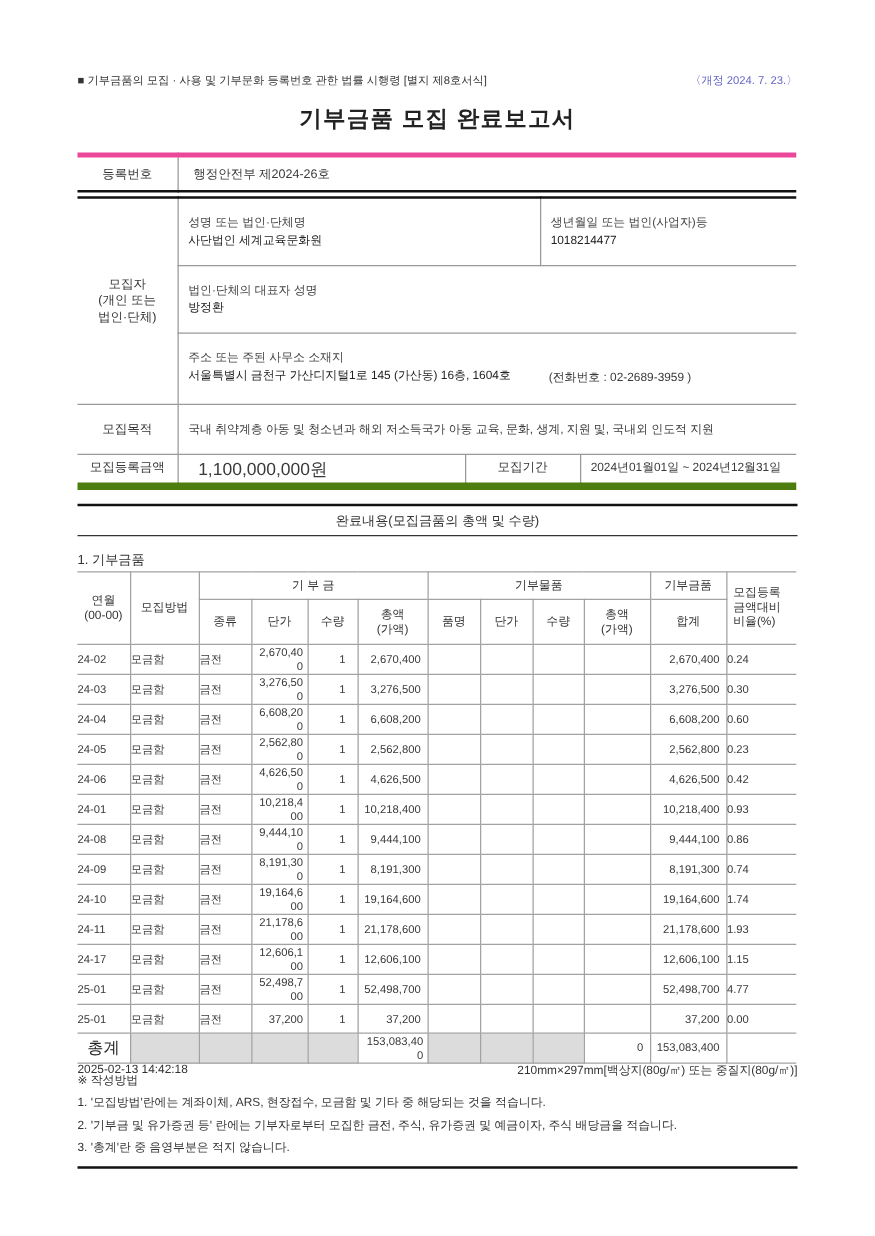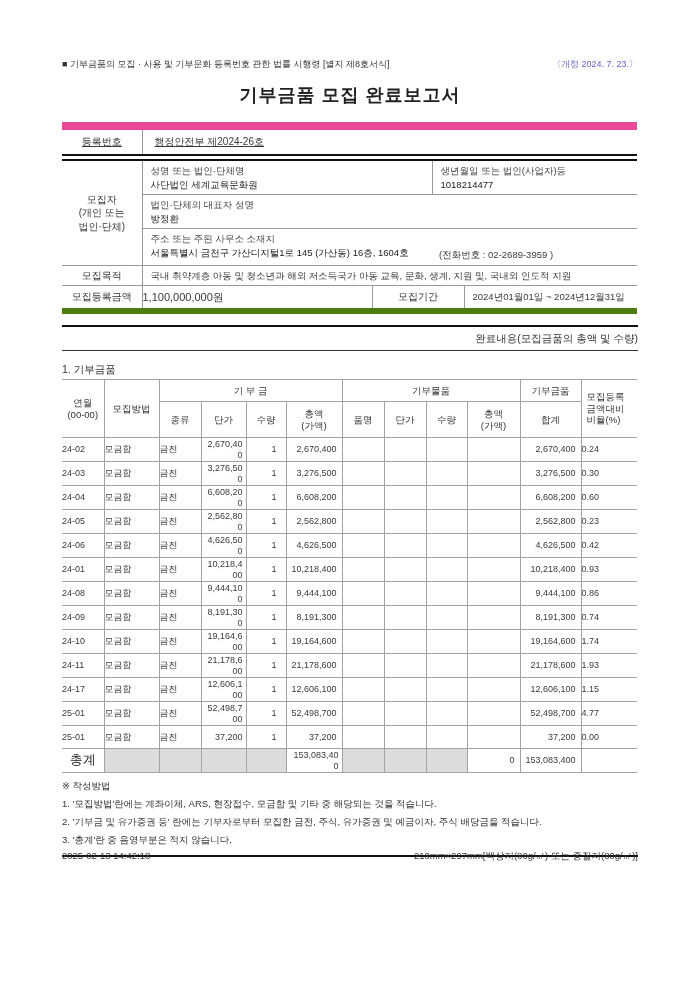--- a/index.html
+++ b/index.html
@@ -14,48 +14,48 @@
   
   .top-note { font-size:9px; display:flex; justify-content:space-between; align-items:baseline; }
   .top-note .left { color:#333; }
   .top-note .rev { color:#6466c9; }
 
   .doc-title { margin-top:12px; text-align:center; font-size:18px; font-weight:bold; color:#222; letter-spacing:1px; }
 
   
   table { border-collapse:collapse; table-layout:fixed; width:575px; }
   td, th { font-weight:normal; font-size:9.5px; color:#3a3a3a; vertical-align:middle; }
-  .reg-table { margin-top:15px; border-top:8px solid #ec4899; border-bottom:2px solid #111;text-decoration:underline; }
+  .reg-table { margin-top:15px; border-top:4px solid #ec4899; border-bottom:2px solid #111; }
   .reg-table td { border-left:1px solid #999; height:29px; }
   .reg-table td:first-child { border-left:none; }
   .cell-label { text-align:center; font-size:10px; color:#333; }
   .reg-value { padding-left:12px; font-size:10px; }
 
   
   .info-table { margin-top:3px; border-top:2px solid #111; }
-  .info-table td { border:1px solid #999; padding:3px 8px; line-height:13.5px; }
+  .info-table td { border:1px solid #999; padding:13px 8px; line-height:13.5px; }
   .info-table td.cell-label { padding:3px 2px; }
   .info-table tr td:first-child { border-left:none; }
   .info-table tr td:last-child { border-right:none; }
   .info-table tr:first-child td { border-top:none; }
   .amount-table { border-bottom:6px solid #4d7c0f; }
   .amount-table td { border:1px solid #999; border-top:none; height:25px; line-height:12px; }
   .amount-table td:first-child { border-left:none; }
   .amount-table td:last-child { border-right:none; }
   .field-label { font-size:9.5px; color:#444; display:block; }
   .field-value { font-size:9.5px; color:#222; display:block; }
   .prelines { white-space:pre-line; }
   .collector-label { line-height:15px; }
   .addr-flex { display:flex; align-items:flex-start; }
   .addr-left { flex:1 1 auto; min-width:0; }
   .addr-phone { flex:0 0 190px; padding-top:16px; font-size:9.5px; white-space:nowrap; }
 
   
   .rule-thick { border:none; border-top:2px solid #111; margin-top:11px; }
-  .banner { text-align:right; font-size:10.5px; color:#333; padding:5px 0 4px 0; border-bottom:1px solid #333; }
+  .banner { text-align:center; font-size:10.5px; color:#333; padding:5px 0 4px 0; border-bottom:1px solid #333; }
   .section-no { margin-top:12px; font-size:10.5px; color:#333; }
   .unit-note { margin-top:5px; text-align:right; font-size:9px; color:#333; }
 
   
   .don-table { margin-top:2px; border-top:1px solid #777; border-bottom:1px solid #777; }
   .don-table th, .don-table td { border:1px solid #a2a2a2; }
   .don-table tr > *:first-child { border-left:none; }
   .don-table tr > *:last-child { border-right:none; }
   .don-table thead th { font-size:9.5px; color:#333; line-height:11.5px; }
   .hrow1 th { height:22px; }
@@ -153,21 +153,21 @@
   <table class="amount-table">
     <colgroup>
         <col style="width:80px">
         <col style="width:230px">
         <col style="width:92px">
         <col style="width:173px">
       </colgroup>
     <tbody>
         <tr>
       <td class="cell-label">모집등록금액</td>
-      <td style="padding-left:0;font-size:11px;">1,100,000,000원</td>
+      <td style="padding-left:16px;font-size:14px;">1,100,000,000원</td>
       <td class="cell-label">모집기간</td>
       <td style="padding-left:8px;font-size:9.5px;">2024년01월01일 ~ 2024년12월31일</td>
     </tr>
   </tbody>
     </table>
 
   <hr class="rule-thick">
   <div class="banner">완료내용(모집금품의 총액 및 수량)</div>
 
   <div class="section-no">1. 기부금품</div>

